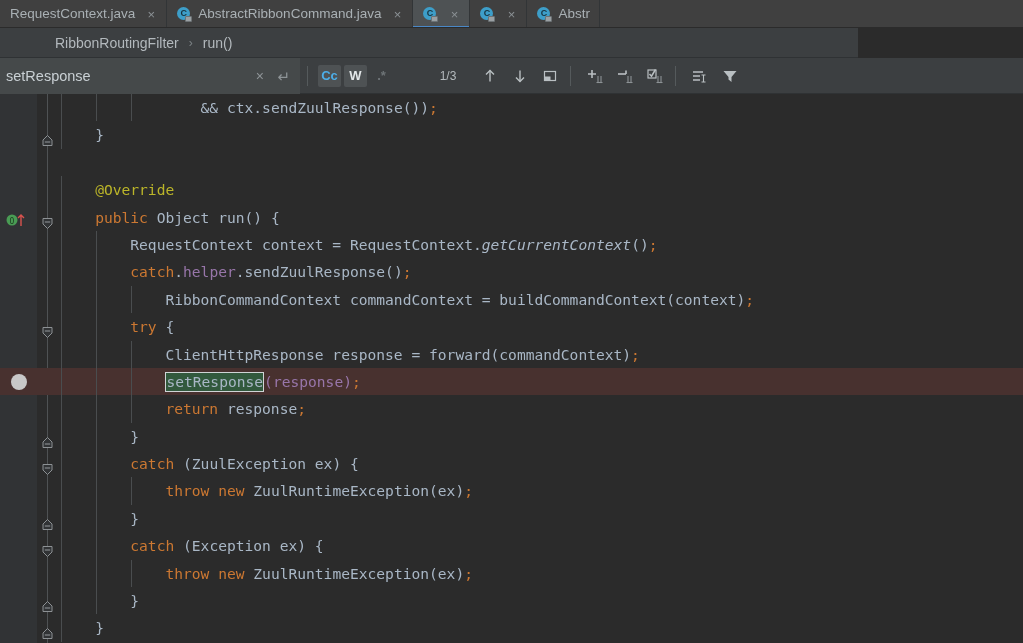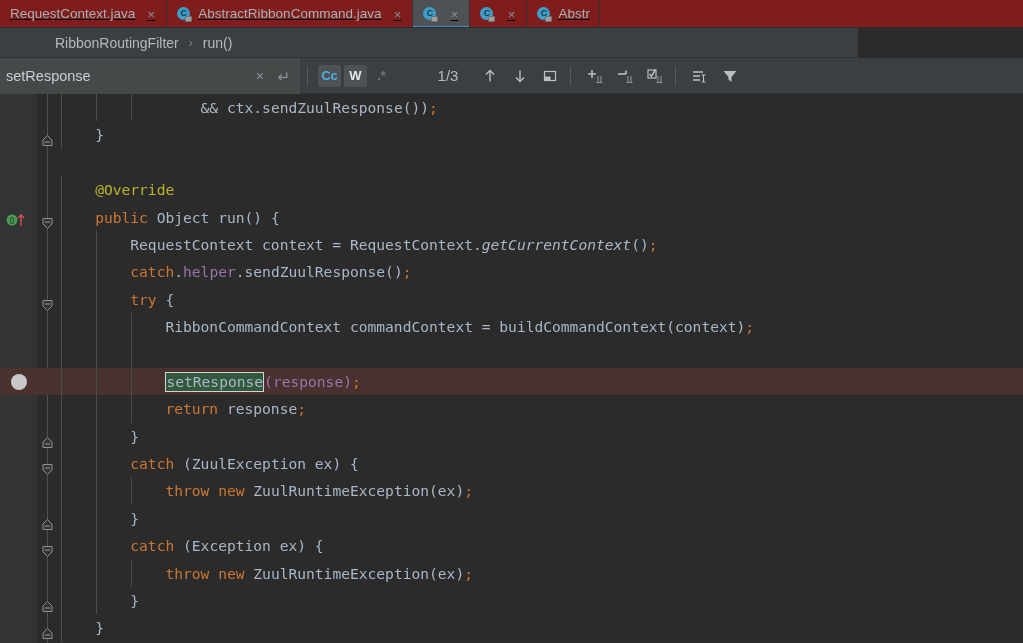--- a/index.html
+++ b/index.html
@@ -8,25 +8,24 @@
     width: 1023px; height: 643px;
     overflow: hidden;
     background: #2b2b2b;
     font-family: "Liberation Sans", sans-serif;
   }
   #app { position: relative; width: 1023px; height: 643px; background: #2b2b2b; }
 
   
   .tabbar {
     position: absolute; top: 0; left: 0; width: 1023px; height: 28px;
-    background: #7f1d1d;
+    background: #404040;
     display: flex; align-items: stretch;
     overflow: hidden;
     border-bottom: 1px solid #2b2b2b;
-    text-decoration: underline;
   }
   .tab {
     display: flex; align-items: center; gap: 6px;
     padding: 0 9px 0 10px;
     height: 28px;
     position: relative;
     white-space: nowrap;
     color: #a9b0b4;
     font-size: 13.5px;
     border-right: 1px solid #323537;
@@ -103,21 +102,21 @@
     width: 23px; height: 22px; margin-left: 3px;
     display: flex; align-items: center; justify-content: center;
     font-size: 13px; font-weight: bold; border-radius: 2px;
     font-family: "Liberation Sans", sans-serif;
   }
   .toggle-btn.on-cc { background: #4e5254; color: #4daee8; }
   .toggle-btn.on-w  { background: #4e5254; color: #e2e6e8; }
   .toggle-btn.off   { background: transparent; color: #6e7477; }
 
   .match-count {
-    color: #b4babd; font-size: 15px; margin-left: 30px; width: 50px;
+    color: #b4babd; font-size: 12px; margin-left: 30px; width: 50px;
     text-align: center;
   }
   .tool-icon {
     width: 26px; height: 26px; margin-left: 4px;
     display: flex; align-items: center; justify-content: center;
     color: #b9bfc2;
   }
   .tool-icon svg { display: block; }
 
   
@@ -326,26 +325,26 @@
         <div class="line" id="line-run-signature"><span class="indent-guide" style="left: 61px;"></span><span class="marker-override" style="top: 5px;"><svg width="24" height="16" viewBox="0 0 24 16">
               <circle cx="6" cy="8" r="5.5" fill="#499c54"></circle>
               <text x="6" y="11.5" font-size="8" font-family="monospace" fill="#1f3d22" text-anchor="middle">O</text>
               <path d="M15 14 L15 3 M12 6 L15 3 L18 6" stroke="#d9534f" stroke-width="1.4" fill="none"></path>
             </svg></span><span class="fold" style="top: 7px;"><svg width="13" height="13" viewBox="0 0 13 13">
               <path d="M2 1.5 L11 1.5 L11 7 L6.5 11.5 L2 7 Z" fill="#313335" stroke="#8d9194" stroke-width="1"></path>
               <path d="M3.8 5 L9.2 5" stroke="#8d9194" stroke-width="1.1"></path>
             </svg></span><span class="code-text"><span class="pun">    </span><span class="kw">public</span><span class="cls"> Object </span><span class="cls">run</span><span class="pun">() {</span></span></div>
         <div class="line" id="line-request-context"><span class="indent-guide" style="left: 61px;"></span><span class="indent-guide" style="left: 96.12px;"></span><span class="code-text"><span class="cls">        RequestContext context = RequestContext.</span><span class="stat">getCurrentContext</span><span class="pun">()</span><span class="semi">;</span></span></div>
         <div class="line" id="line-add-ignored-headers"><span class="indent-guide" style="left: 61px;"></span><span class="indent-guide" style="left: 96.12px;"></span><span class="code-text"><span class="pun">        </span><span class="kw">catch</span><span class="pun">.</span><span class="fld">helper</span><span class="cls">.sendZuulResponse()</span><span class="semi">;</span></span></div>
+        <div class="line" id="line-build-command-context"><span class="indent-guide" style="left: 61px;"></span><span class="indent-guide" style="left: 96.12px;"></span><span class="indent-guide" style="left: 131.24px;"></span><span class="code-text"><span class="cls">            RibbonCommandContext commandContext = buildCommandContext(context)</span><span class="semi">;</span></span></div>
         <div class="line" id="line-try"><span class="indent-guide" style="left: 61px;"></span><span class="indent-guide" style="left: 96.12px;"></span><span class="fold" style="top: 7px;"><svg width="13" height="13" viewBox="0 0 13 13">
               <path d="M2 1.5 L11 1.5 L11 7 L6.5 11.5 L2 7 Z" fill="#313335" stroke="#8d9194" stroke-width="1"></path>
               <path d="M3.8 5 L9.2 5" stroke="#8d9194" stroke-width="1.1"></path>
             </svg></span><span class="code-text"><span class="pun">        </span><span class="kw">try</span><span class="pun"> {</span></span></div>
-        <div class="line" id="line-build-command-context"><span class="indent-guide" style="left: 61px;"></span><span class="indent-guide" style="left: 96.12px;"></span><span class="indent-guide" style="left: 131.24px;"></span><span class="code-text"><span class="cls">            RibbonCommandContext commandContext = buildCommandContext(context)</span><span class="semi">;</span></span></div>
-        <div class="line" id="line-forward"><span class="indent-guide" style="left: 61px;"></span><span class="indent-guide" style="left: 96.12px;"></span><span class="indent-guide" style="left: 131.24px;"></span></div>
+        <div class="line" id="line-forward"><span class="indent-guide" style="left: 61px;"></span><span class="indent-guide" style="left: 96.12px;"></span><span class="indent-guide" style="left: 131.24px;"></span><span class="code-text"><span class="cls">            ClientHttpResponse response = forward(commandContext)</span><span class="semi">;</span></span></div>
         <div class="line hl" id="line-set-response"><span class="indent-guide" style="left: 61px;"></span><span class="indent-guide" style="left: 96.12px;"></span><span class="indent-guide" style="left: 131.24px;"></span><span class="marker-breakpoint" style="top: 6px;"></span><span class="code-text"><span class="pun">            </span><span class="match">setResponse</span><span class="fld">(response)</span><span class="semi">;</span></span></div>
         <div class="line" id="line-return-response"><span class="indent-guide" style="left: 61px;"></span><span class="indent-guide" style="left: 96.12px;"></span><span class="indent-guide" style="left: 131.24px;"></span><span class="code-text"><span class="pun">            </span><span class="kw">return</span><span class="cls"> response</span><span class="semi">;</span></span></div>
         <div class="line" id="line-close-brace-try"><span class="indent-guide" style="left: 61px;"></span><span class="indent-guide" style="left: 96.12px;"></span><span class="fold" style="top: 7px;"><svg width="13" height="13" viewBox="0 0 13 13">
               <path d="M6.5 1.5 L11 6 L11 11.5 L2 11.5 L2 6 Z" fill="#313335" stroke="#8d9194" stroke-width="1"></path>
               <path d="M3.8 8 L9.2 8" stroke="#8d9194" stroke-width="1.1"></path>
             </svg></span><span class="code-text"><span class="brc">        }</span></span></div>
         <div class="line" id="line-catch-zuul-exception"><span class="indent-guide" style="left: 61px;"></span><span class="indent-guide" style="left: 96.12px;"></span><span class="fold" style="top: 7px;"><svg width="13" height="13" viewBox="0 0 13 13">
               <path d="M2 1.5 L11 1.5 L11 7 L6.5 11.5 L2 7 Z" fill="#313335" stroke="#8d9194" stroke-width="1"></path>
               <path d="M3.8 5 L9.2 5" stroke="#8d9194" stroke-width="1.1"></path>
             </svg></span><span class="code-text"><span class="pun">        </span><span class="kw">catch</span><span class="cls"> (ZuulException ex) {</span></span></div>

